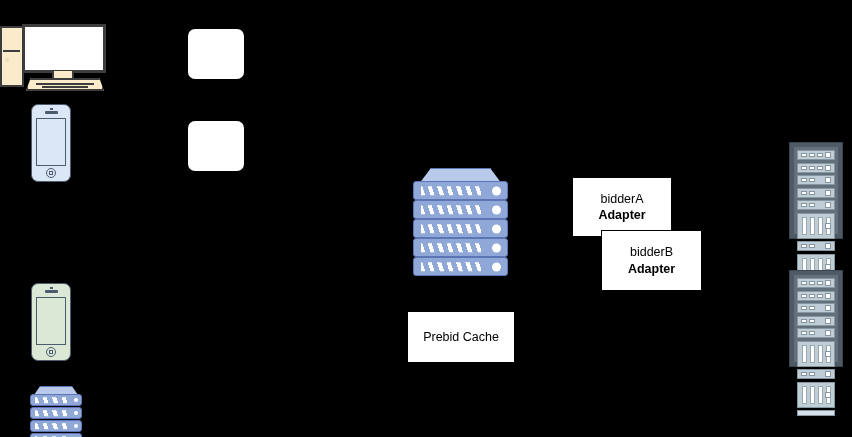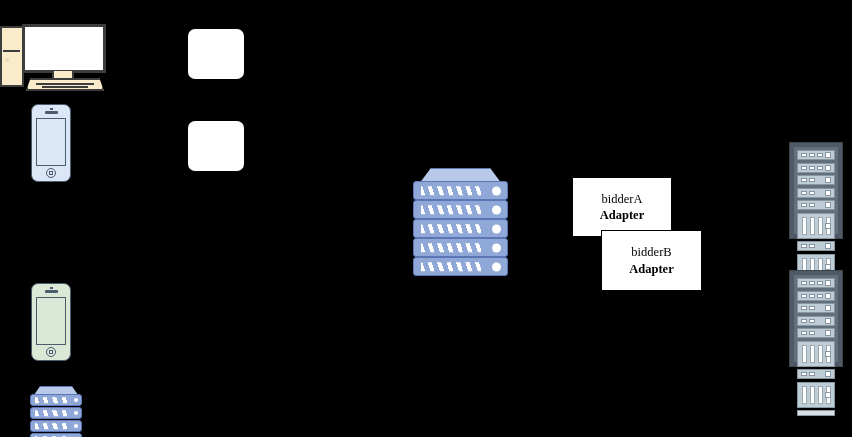--- a/index.html
+++ b/index.html
@@ -24,21 +24,20 @@
     background: #ffffff;
     border: 1px solid #000000;
     box-sizing: border-box;
     display: flex;
     flex-direction: column;
     align-items: center;
     justify-content: center;
     color: #000000;
     font-size: 12.5px;
     line-height: 1.32;
-    font-family: Liberation Serif, serif;
   }
   .white-box .ln2 { font-weight: bold; }
 
   .rounded-box {
     background: #ffffff;
     border-radius: 7px;
     box-sizing: border-box;
   }
 
   
@@ -281,20 +280,23 @@
       <div class="bserver-vents"></div>
       <div class="bserver-led" style="width:9px;height:9px;"></div>
     </div>
     <div class="bserver-unit" style="top:89px; width:95px; height:19px;">
       <div class="bserver-vents"></div>
       <div class="bserver-led" style="width:9px;height:9px;"></div>
     </div>
 
   </div>
 
+  <div class="node white-box" style="left:407px; top:311px; width:108px; height:52px;">
+    <span>Prebid Cache</span>
+  </div>
 
   <div class="node white-box" style="left:572px; top:177px; width:100px; height:60px; z-index:2;">
     <span class="ln1">bidderA</span>
     <span class="ln2">Adapter</span>
   </div>
 
   <div class="node white-box" style="left:601px; top:230px; width:101px; height:61px; z-index:3;text-align:right;">
     <span class="ln1">bidderB</span>
     <span class="ln2">Adapter</span>
   </div>

